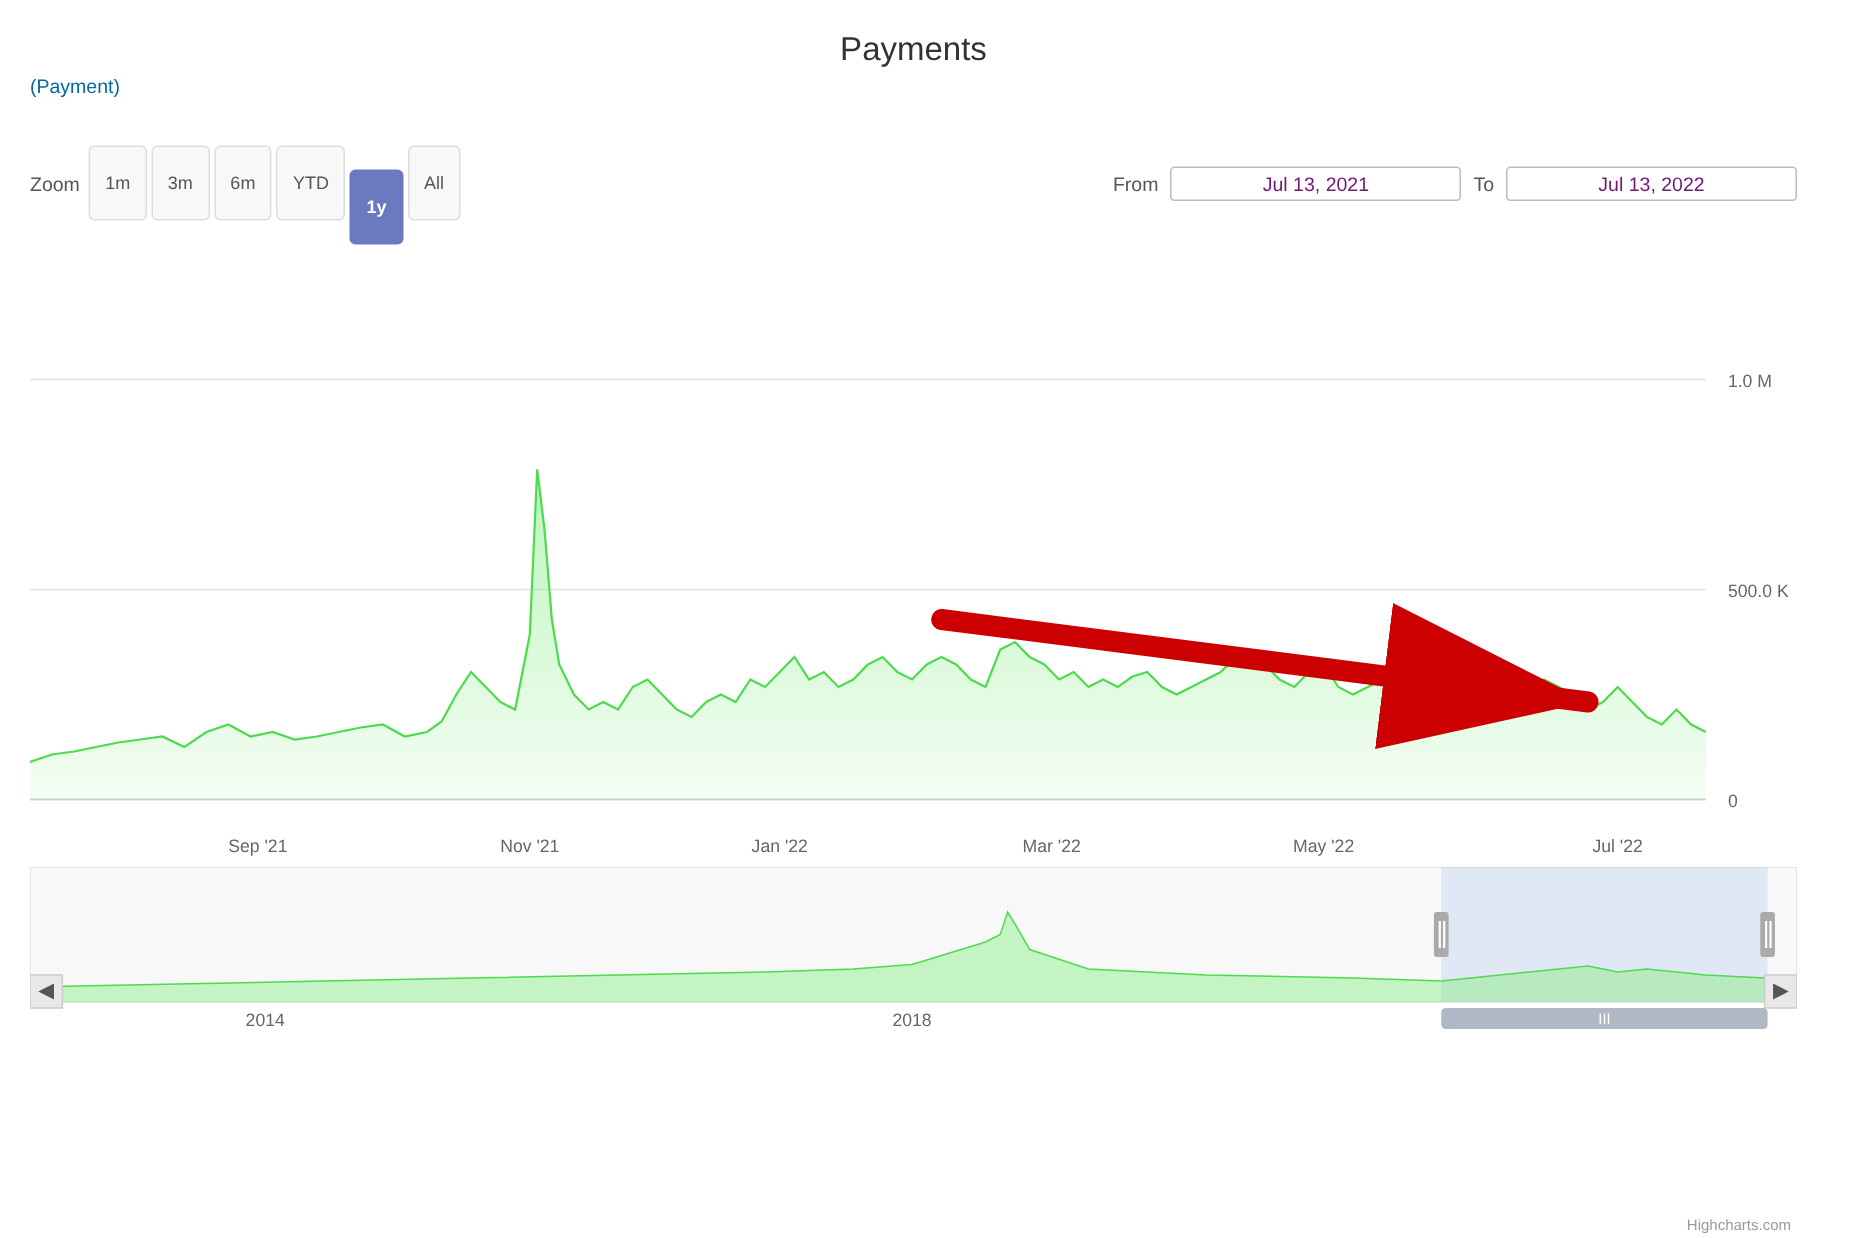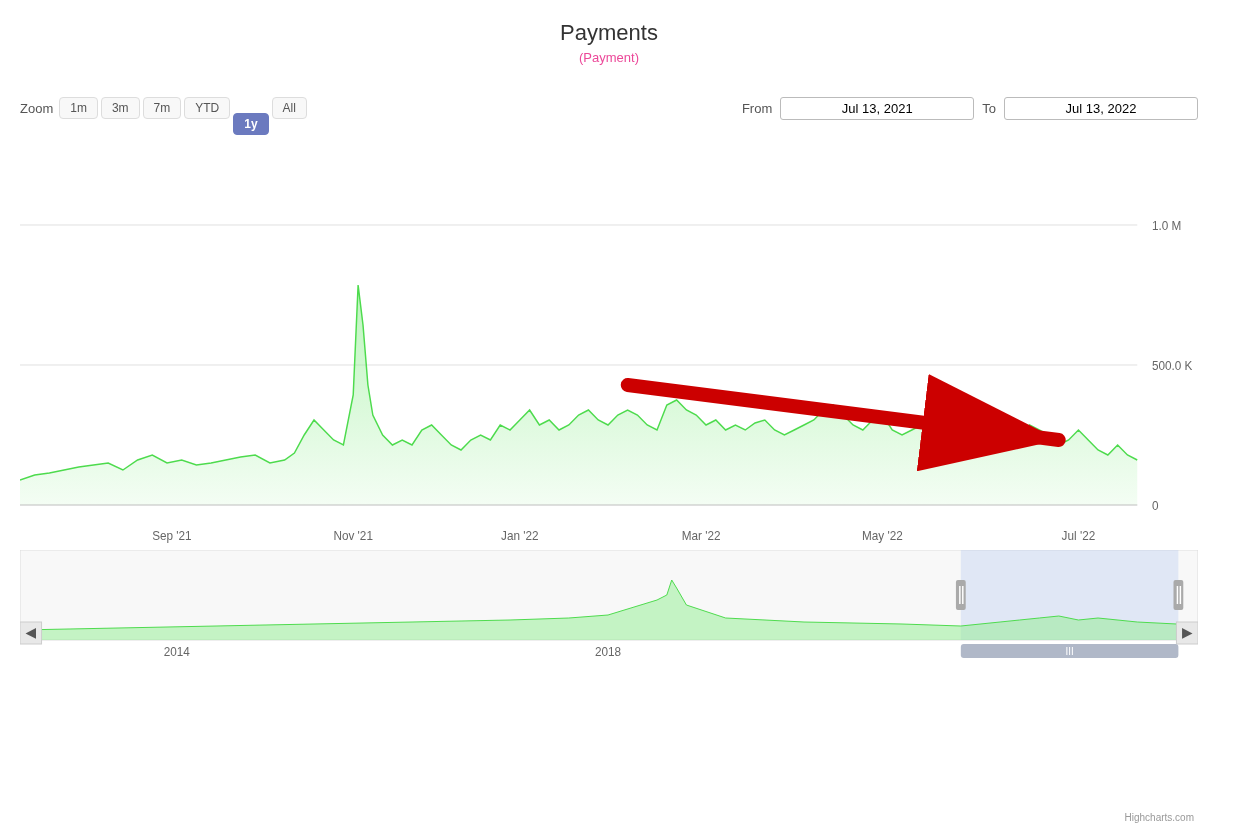--- a/index.html
+++ b/index.html
@@ -20,40 +20,39 @@
       padding: 20px 20px 10px 20px;
     }
     .chart-title {
       text-align: center;
       font-size: 22px;
       font-weight: normal;
       color: #333;
       margin-bottom: 4px;
     }
     .chart-subtitle {
-      text-align: center;
-      font-size: 13px;
-      color: #ec4899;
+      font-size: 13px;
+      color: #0369a1;
       margin-bottom: 16px;
     }
     .controls-row {
       display: flex;
       align-items: center;
       margin-bottom: 10px;
       gap: 0;
     }
     .zoom-label {
       color: #555;
       margin-right: 6px;
       font-size: 13px;
       text-align: right;
     }
     .zoom-btn {
       display: inline-block;
-      padding: 3px 10px;
+      padding: 17px 10px;
       margin-right: 3px;
       border: 1px solid #ddd;
       border-radius: 4px;
       background: #f8f8f8;
       cursor: pointer;
       font-size: 12px;
       color: #555;
       user-select: none;
     }
     .zoom-btn.active {
@@ -72,21 +71,21 @@
     }
     .date-range-label {
       color: #555;
       font-size: 13px;
     }
     .date-input {
       border: 1px solid #bbb;
       border-radius: 3px;
       padding: 3px 8px;
       font-size: 13px;
-      color: #000000;
+      color: #701a75;
       background: #fff;
       min-width: 110px;
       text-align: center;
     }
     .main-chart-area {
       position: relative;
       width: 100%;
       height: 420px;
       margin-bottom: 0;
     }
@@ -116,21 +115,21 @@
 <body>
 
 <div class="chart-container">
   <h1 class="chart-title">Payments</h1>
   <div class="chart-subtitle">(Payment)</div>
 
   <div class="controls-row">
     <span class="zoom-label">Zoom</span>
     <span class="zoom-btn">1m</span>
     <span class="zoom-btn">3m</span>
-    <span class="zoom-btn">7m</span>
+    <span class="zoom-btn">6m</span>
     <span class="zoom-btn">YTD</span>
     <span class="zoom-btn active">1y</span>
     <span class="zoom-btn">All</span>
 
     <div class="date-range">
       <span class="date-range-label">From</span>
       <input type="text" class="date-input" value="Jul 13, 2021" style="">
       <span class="date-range-label">To</span>
       <input type="text" class="date-input" value="Jul 13, 2022" style="">
     </div>

